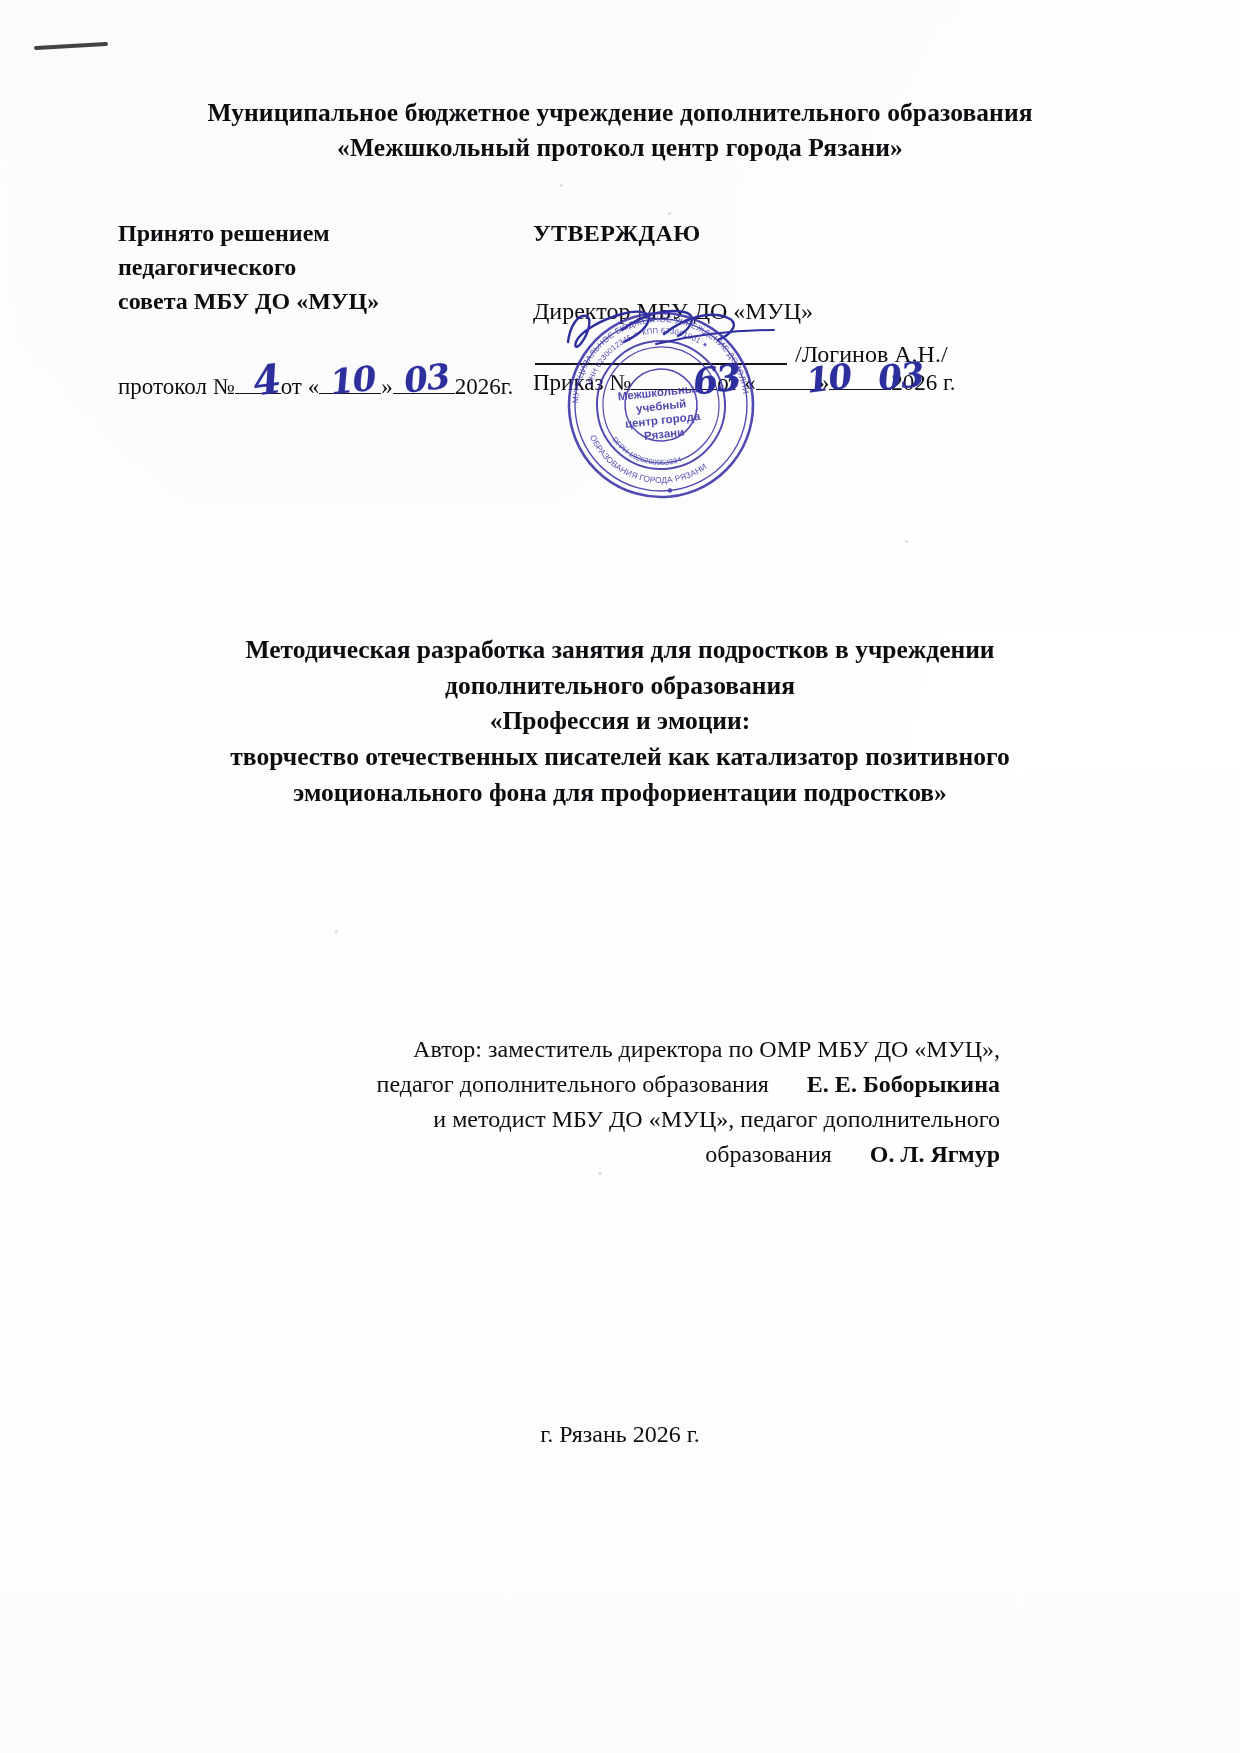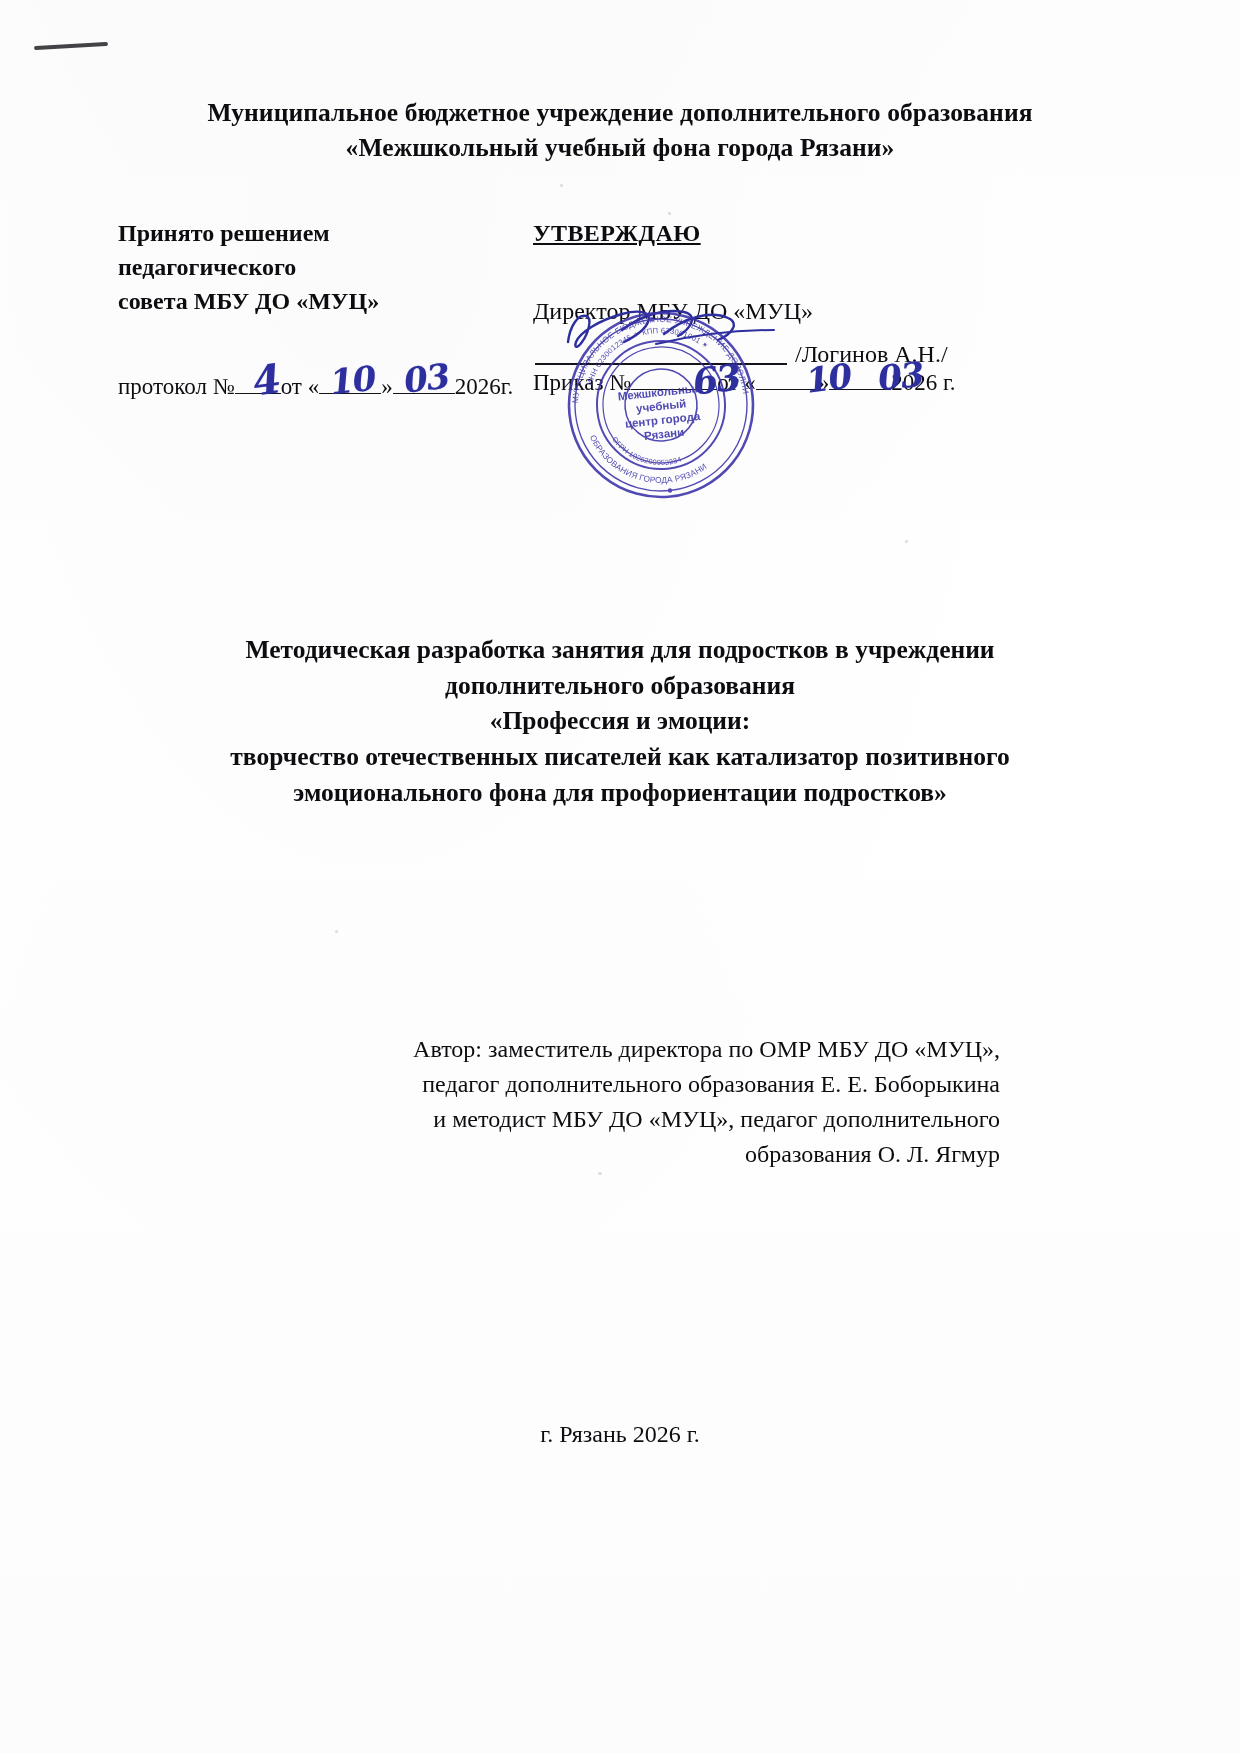--- a/index.html
+++ b/index.html
@@ -81,21 +81,20 @@
     position: absolute;
     left: 533px;
     top: 0;
     width: 500px;
     font-size: 24px;
     line-height: 1.42;
   }
   .col-right .approve-word {
     font-weight: bold;
     letter-spacing: 0.4px;
-    text-decoration: underline;
   }
   .director-line {
     margin-top: 44px;
     white-space: nowrap;
   }
   .sign-row {
     position: relative;
     margin-top: 9px;
     height: 40px;
     white-space: nowrap;
@@ -197,21 +196,21 @@
   .authors {
     position: absolute;
     left: 300px;
     top: 1032px;
     width: 700px;
     text-align: right;
     font-size: 24px;
     line-height: 1.46;
   }
   .authors div { white-space: nowrap; }
-  .authors b { font-weight: normal; }
+  .authors b { font-weight: bold; margin-left: 32px; }
 
   
   .footer {
     position: absolute;
     left: 110px;
     top: 1392px;
     width: 1020px;
     text-align: center;
     font-size: 24px;
     margin-top: 29px;
@@ -235,21 +234,21 @@
   <div class="scan-mark"></div>
 
   <div class="speck" style="left:560px;top:184px;width:3px;height:3px;"></div>
   <div class="speck" style="left:668px;top:212px;width:3px;height:3px;"></div>
   <div class="speck" style="left:905px;top:540px;width:3px;height:3px;"></div>
   <div class="speck" style="left:598px;top:1172px;width:4px;height:3px;"></div>
   <div class="speck" style="left:335px;top:930px;width:3px;height:3px;"></div>
 
   <div class="org-header">
     <div>Муниципальное бюджетное учреждение дополнительного образования</div>
-    <div>«Межшкольный учебный фона города Рязани»</div>
+    <div>«Межшкольный протокол центр города Рязани»</div>
   </div>
 
   <div class="approval">
 
     <div class="col-left">
       <div>Принято решением</div>
       <div>педагогического</div>
       <div>совета МБУ ДО «МУЦ»</div>
     </div>
 

